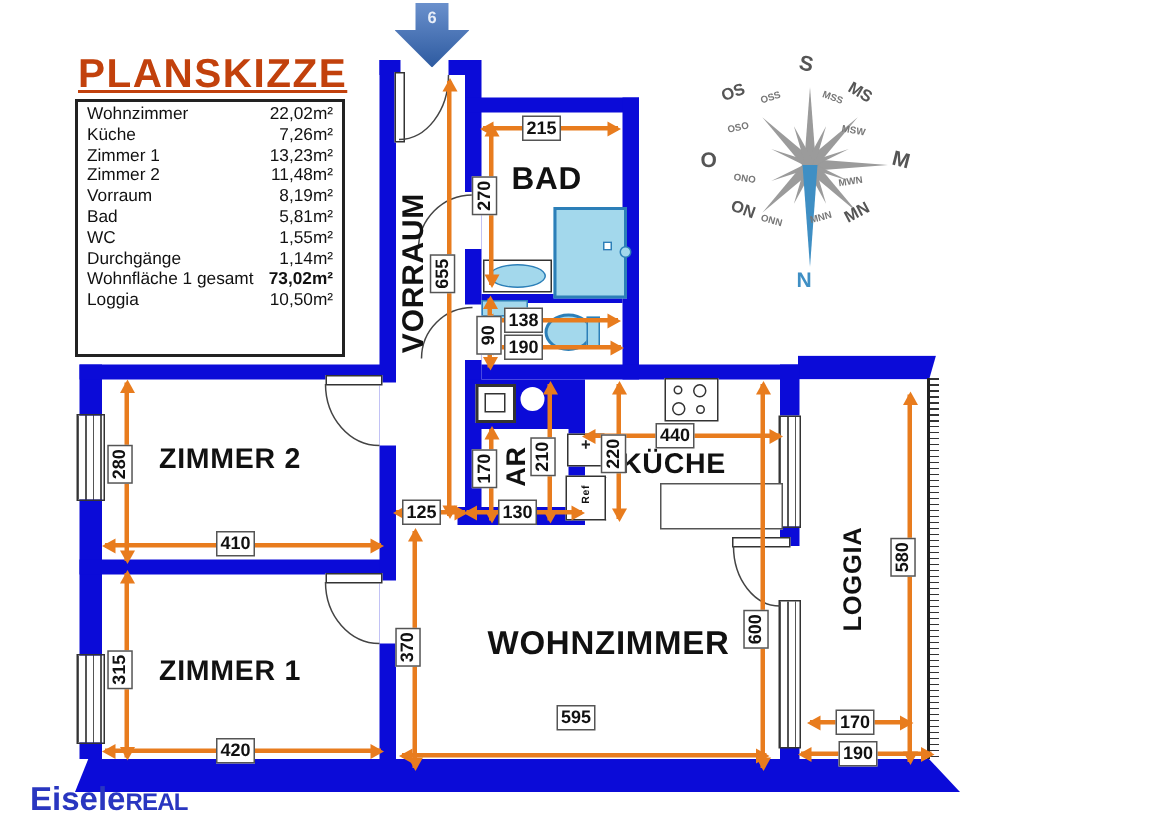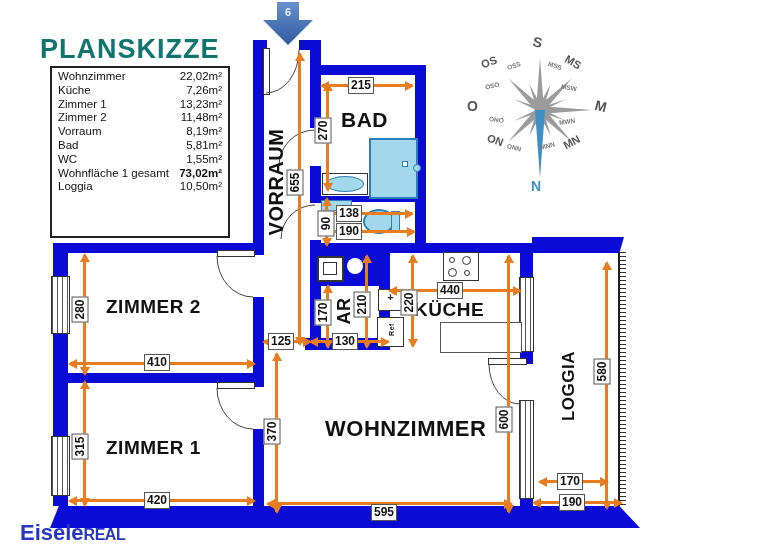--- a/index.html
+++ b/index.html
@@ -29,22 +29,22 @@
   
   .fix{position:absolute;z-index:4;box-sizing:border-box;}
   .blue{background:#a3d8ec;border:2px solid #2c7fb8;}
   .whitebox{background:#fff;border:1px solid #333;}
   
   #legend{position:absolute;left:50px;top:66px;width:180px;height:172px;border:2px solid #222;
           background:#fff;z-index:8;padding:2px 0;box-sizing:border-box;}
   .lrow{display:flex;justify-content:space-between;padding:0 6px;
         font:11.5px/13.8px "Liberation Sans",sans-serif;color:#111;}
   .lrow .bold{font-weight:bold;}
-  #title{position:absolute;left:40px;top:34px;z-index:8;font:800 27px "Liberation Sans",sans-serif;
-         color:#0f766e;letter-spacing:1px;}
+  #title{position:absolute;left:52px;top:34px;z-index:8;font:800 27px "Liberation Sans",sans-serif;
+         color:#c2410c;letter-spacing:1px;text-decoration:underline;}
   
   #entry{position:absolute;left:263px;top:2px;width:50px;height:43px;z-index:7;
          background:linear-gradient(180deg,#6a90cc,#2d5aa0);
          clip-path:polygon(28% 0,72% 0,72% 42%,100% 42%,50% 100%,0 42%,28% 42%);
          color:#e8eef8;font:bold 11px "Liberation Sans",sans-serif;text-align:center;}
   #entry span{display:inline-block;margin-top:4px;}
   
   #ticks{position:absolute;left:618px;top:252px;width:6px;height:254px;z-index:3;
          border-left:2px solid #222;
          background:repeating-linear-gradient(to bottom,#333 0 1px,transparent 1px 4px);}
@@ -88,20 +88,24 @@
         <span>Vorraum</span>
         <span>8,19m²</span>
       </div>
     <div class="lrow">
         <span>Bad</span>
         <span>5,81m²</span>
       </div>
     <div class="lrow">
         <span>WC</span>
         <span>1,55m²</span>
+      </div>
+    <div class="lrow">
+        <span>Durchgänge</span>
+        <span>1,14m²</span>
       </div>
     <div class="lrow">
         <span>Wohnfläche 1 gesamt</span>
         <span class="bold">73,02m²</span>
       </div>
     <div class="lrow">
         <span>Loggia</span>
         <span>10,50m²</span>
       </div>
   </div>
@@ -210,21 +214,21 @@
   <span class="dlab" style="left:144px;top:354px;">410</span>
   <span class="dlab rot" style="left:67px;top:438px;">315</span>
   <span class="dlab" style="left:144px;top:492px;">420</span>
   <span class="dlab" style="left:268px;top:333px;">125</span>
   <span class="dlab rot" style="left:310px;top:304px;">170</span>
   <span class="dlab rot" style="left:349px;top:296px;">210</span>
   <span class="dlab" style="left:332px;top:333px;">130</span>
   <span class="dlab rot" style="left:396px;top:294px;">220</span>
   <span class="dlab" style="left:437px;top:282px;">440</span>
   <span class="dlab rot" style="left:259px;top:423px;">370</span>
-  <span class="dlab" style="left:371px;top:504px;">595</span>
+  <span class="dlab" style="left:371px;top:470px;">595</span>
   <span class="dlab rot" style="left:491px;top:411px;">600</span>
   <span class="dlab rot" style="left:589px;top:363px;">580</span>
   <span class="dlab" style="left:557px;top:473px;">170</span>
   <span class="dlab" style="left:559px;top:494px;">190</span>
 
   <span class="rlab rot" style="left:207px;top:170px;width:140px;height:24px;font-size:20px;">VORRAUM</span>
   <span class="rlab" style="left:341px;top:108px;font-size:21px;">BAD</span>
   <span class="rlab rot" style="left:316px;top:299px;width:60px;height:24px;font-size:18px;">AR</span>
   <span class="rlab" style="left:414px;top:299px;font-size:19px;">KÜCHE</span>
   <span class="rlab" style="left:325px;top:416px;font-size:22px;">WOHNZIMMER</span>

